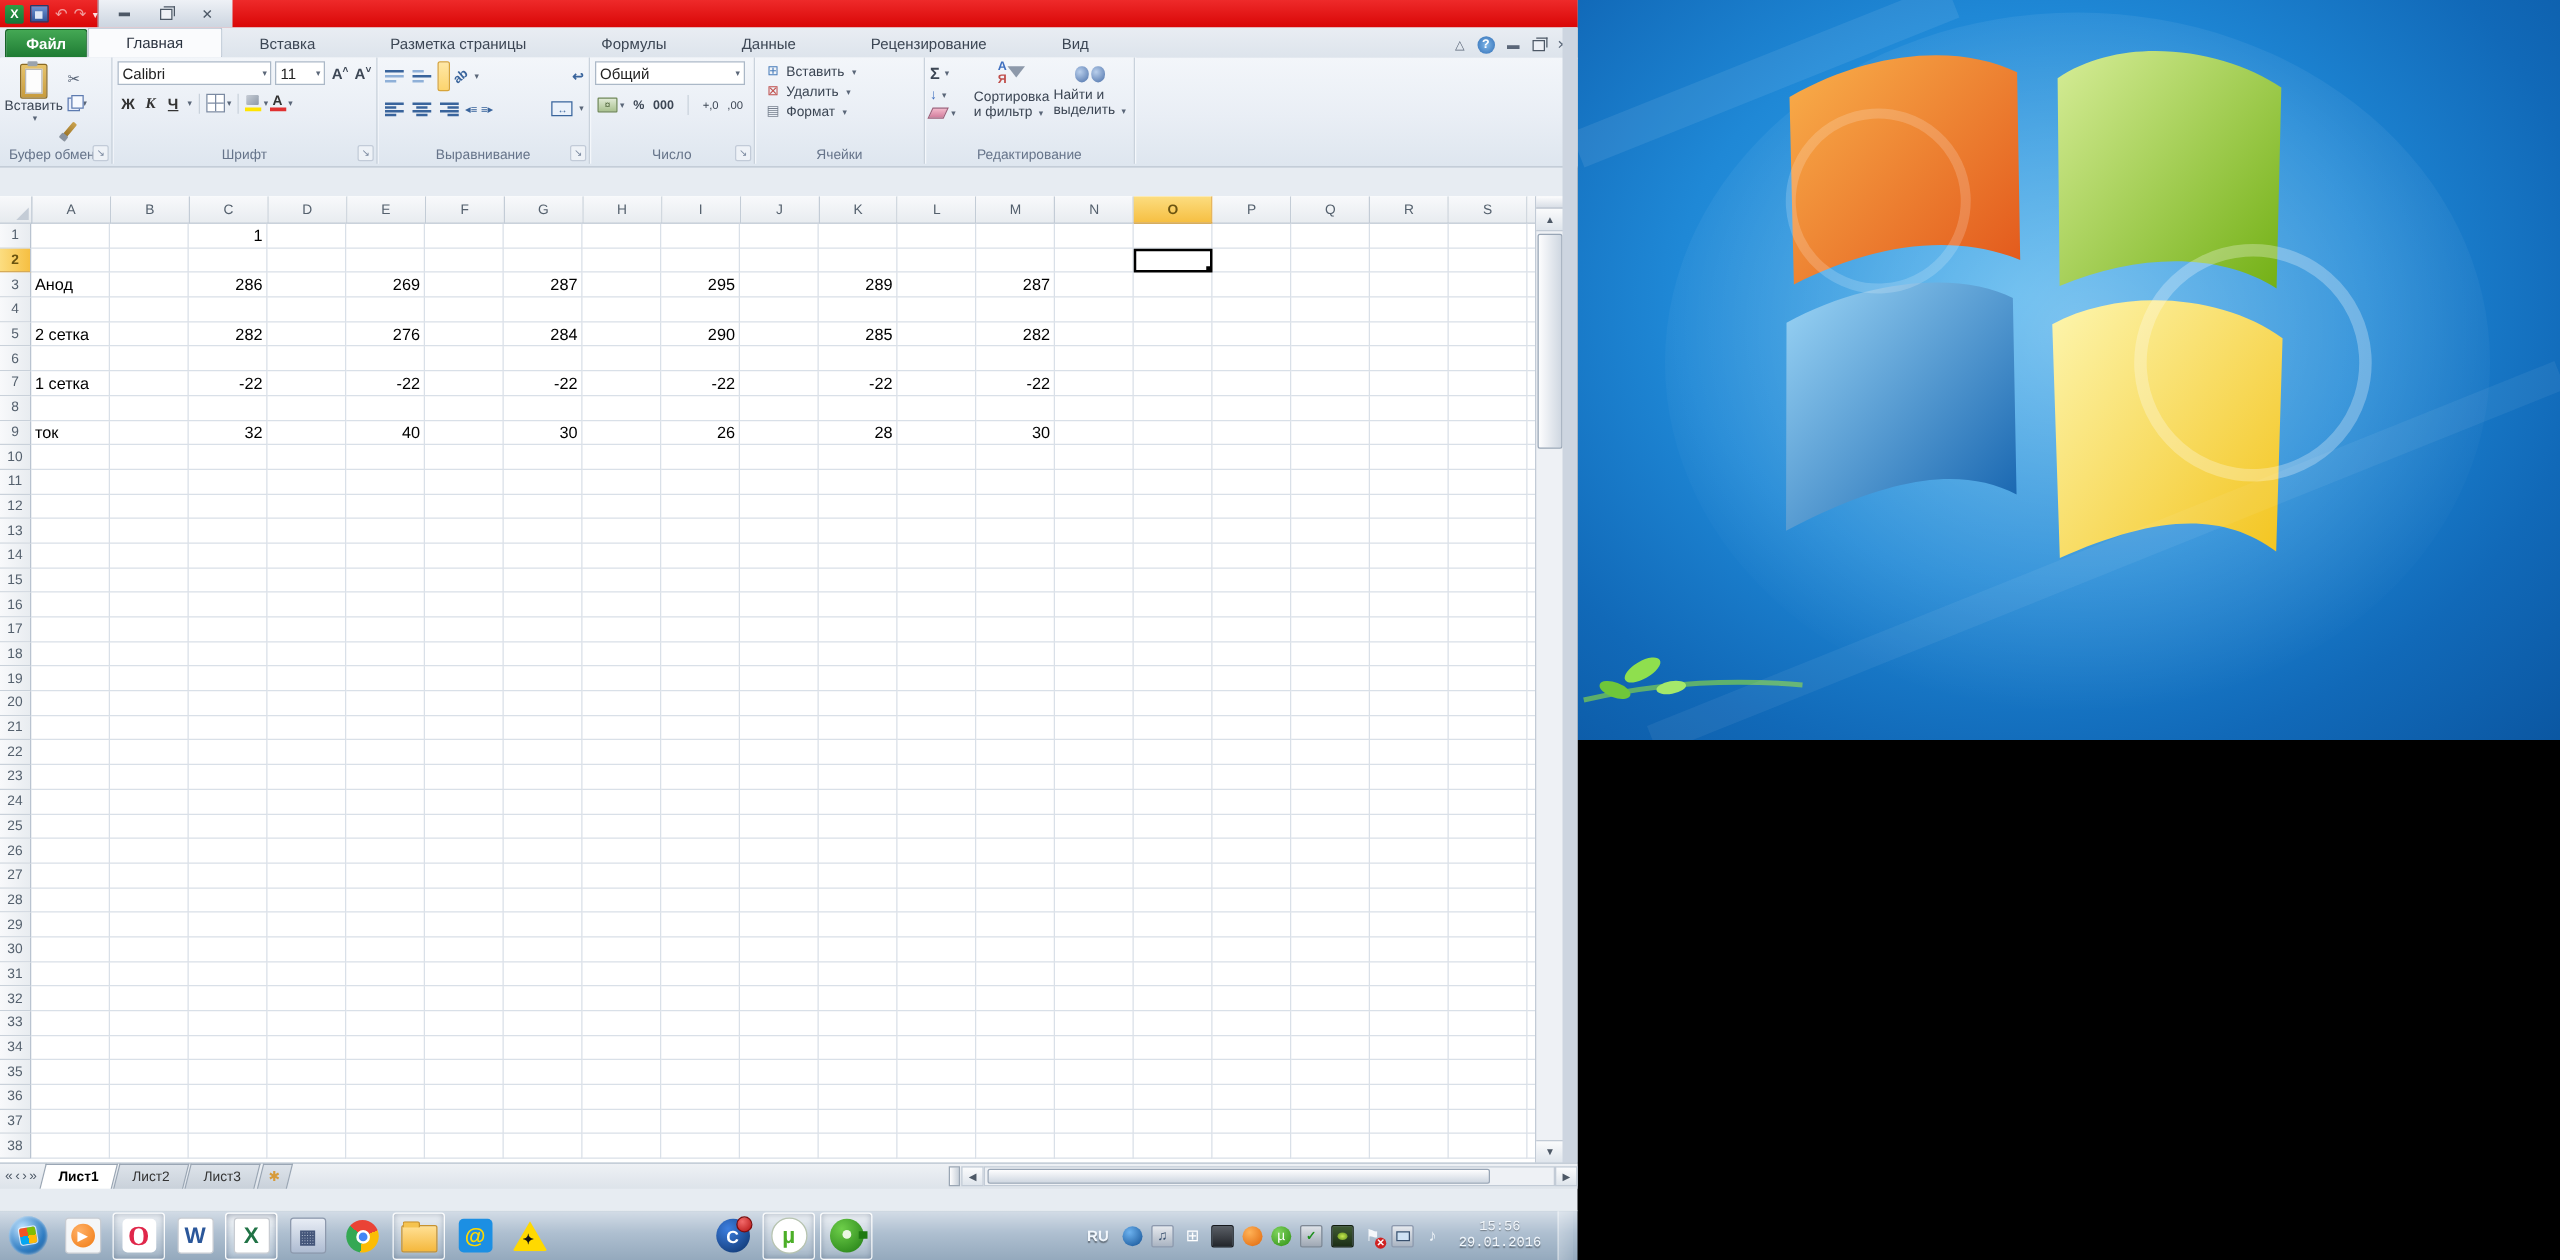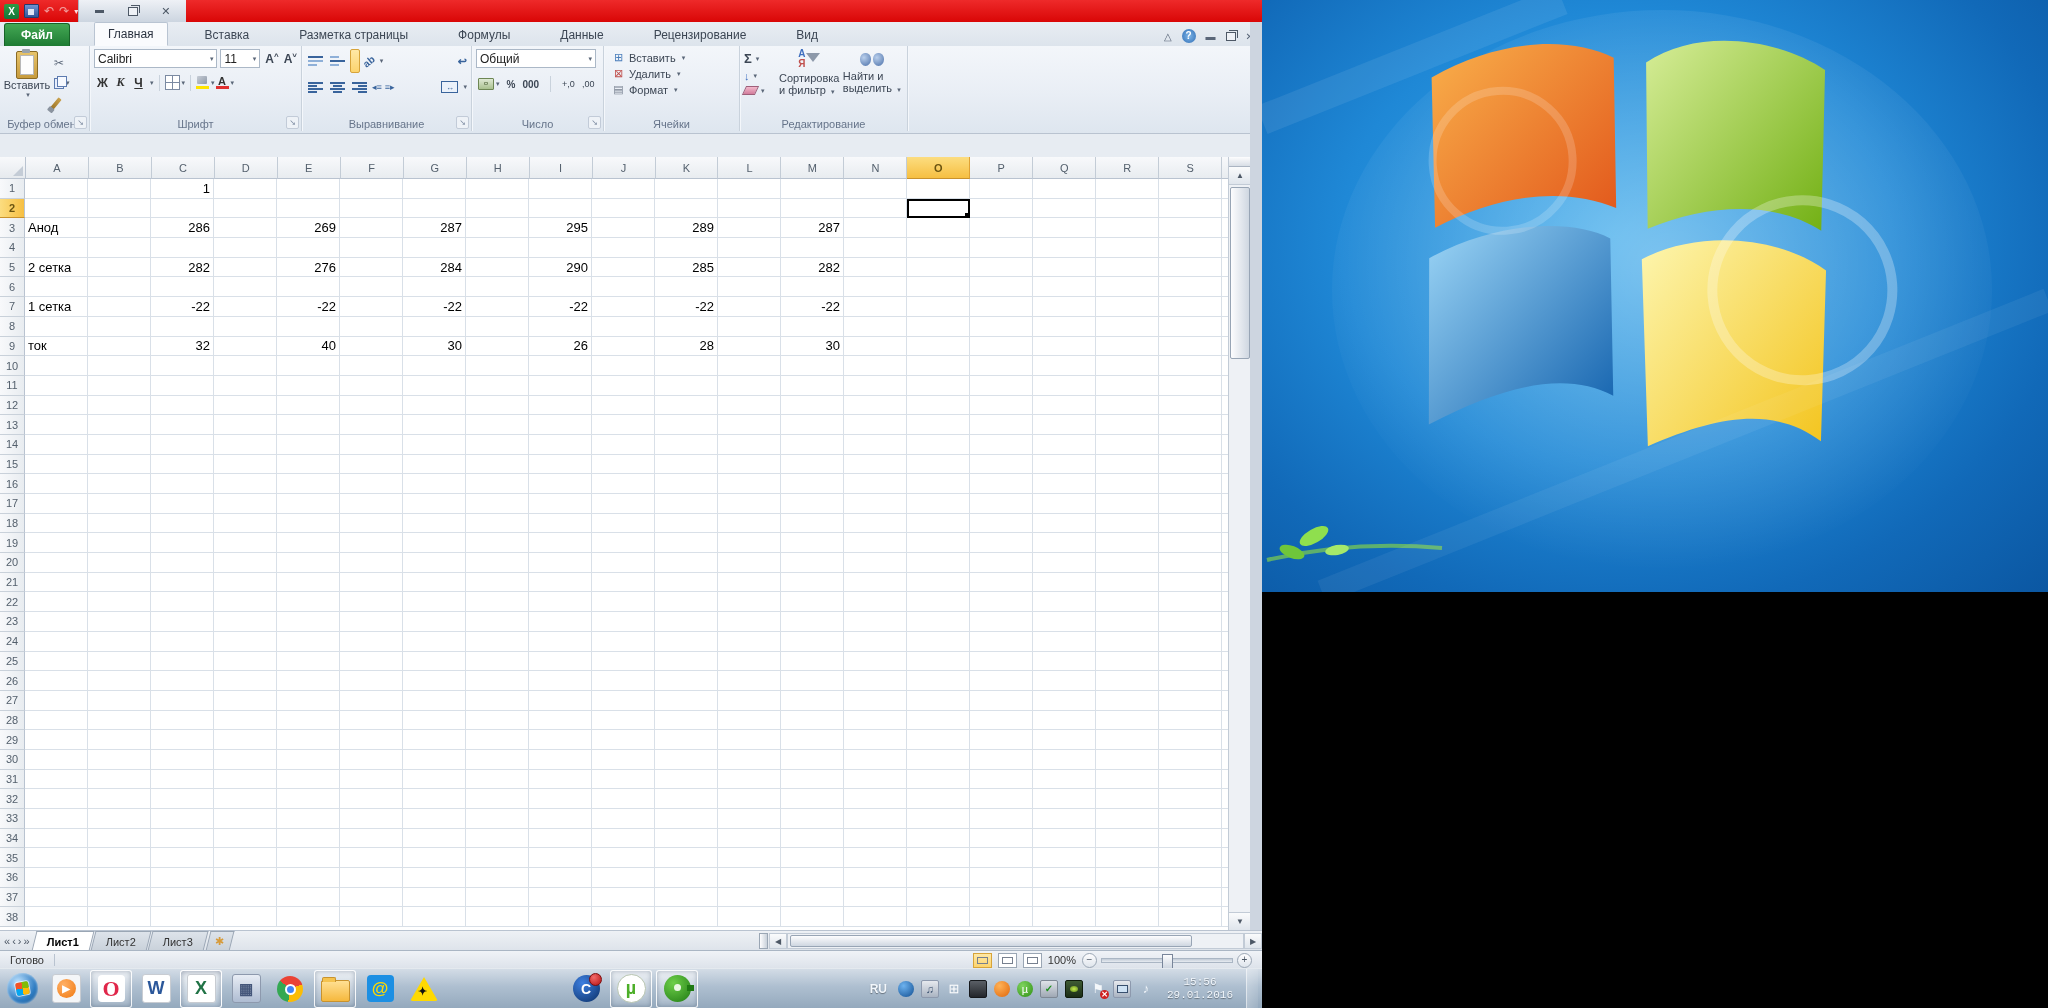--- a/index.html
+++ b/index.html
@@ -30,22 +30,22 @@
     text-shadow:0 1px 1px rgba(0,0,0,.4);padding-right:20px;}
   .win-ctrls{width:107px;height:22px;background:linear-gradient(#eef1f6,#ccd5e0);
     display:flex;align-items:center;justify-content:space-evenly;border-left:1px solid #aab4c2;}
   .wbtn{width:26px;height:14px;display:flex;align-items:center;justify-content:center;color:#4d5866;font-size:11px;}
   .mini-restore{width:8px;height:7px;border:1px solid #4d5866;position:relative;background:#eef1f6;}
   .mini-restore::before{content:"";position:absolute;left:2px;top:-3px;width:8px;height:7px;border:1px solid #4d5866;border-bottom:none;border-left:none;}
   .mini-min{width:9px;height:3px;background:#4d5866;}
 
   
   .tabrow{left:0;top:22px;width:1262px;height:24px;background:linear-gradient(#e9edf3,#dde4ec);
-    display:flex;align-items:flex-end;border-bottom:1px solid #c6cfdb;gap:24px;}
-  .rtab{font-size:12px;color:#3c4654;padding:4px 13px 4px;cursor:default;}
+    display:flex;align-items:flex-end;border-bottom:1px solid #c6cfdb;}
+  .rtab{font-size:12px;color:#3c4654;padding:4px 30px 4px;cursor:default;}
   .rtab.file{background:linear-gradient(#44a854,#1e7b33);color:#fff;border-radius:3px 3px 0 0;
     margin-left:4px;padding:4px 16px;font-weight:bold;border:1px solid #176328;border-bottom:none;}
   .rtab.active{background:#fafbfd;border:1px solid #b9c4d2;border-bottom:1px solid #fafbfd;
     border-radius:2px 2px 0 0;color:#2b3340;}
   .tabrow-right{margin-left:auto;display:flex;align-items:center;gap:10px;padding:0 8px 3px 0;}
   .tr-mini{color:#5a6678;font-size:10px;}
   .help-btn{width:14px;height:14px;border-radius:50%;background:radial-gradient(#7fb6e8,#2f6db5);
     color:#fff;font-size:10px;font-weight:bold;text-align:center;line-height:14px;}
 
   
@@ -1465,43 +1465,20 @@
       </div>
     <div class="sb-fill"></div>
     <div class="hsplit"></div>
     <div class="hs-btn">◀</div>
     <div class="hs-track">
       <div class="hs-thumb"></div>
     </div>
     <div class="hs-btn">▶</div>
   </div>
 
-  <div class="abs statusbar">
-    <span class="st-mode">Готово</span>
-    <span class="st-sep"></span>
-    <div class="st-right">
-      <span class="viewbtn sel">
-          <i></i>
-        </span>
-      <span class="viewbtn">
-          <i></i>
-        </span>
-      <span class="viewbtn">
-          <i></i>
-        </span>
-      <span class="zoomtext">100%</span>
-      <div class="zslider">
-        <span class="zbtn">−</span>
-        <span class="ztrack">
-            <span class="zthumb"></span>
-          </span>
-        <span class="zbtn">+</span>
-      </div>
-    </div>
-  </div>
 </div>
 
 <div class="abs" id="taskbar">
   <div id="tb-apps" style="display:flex;align-items:center;">
       <div class="tb-btn">
         <div class="tb-ic ic-start"></div>
       </div>
       <div class="tb-btn">
         <div class="tb-ic ic-media">
           <span class="gl">▶</span>

